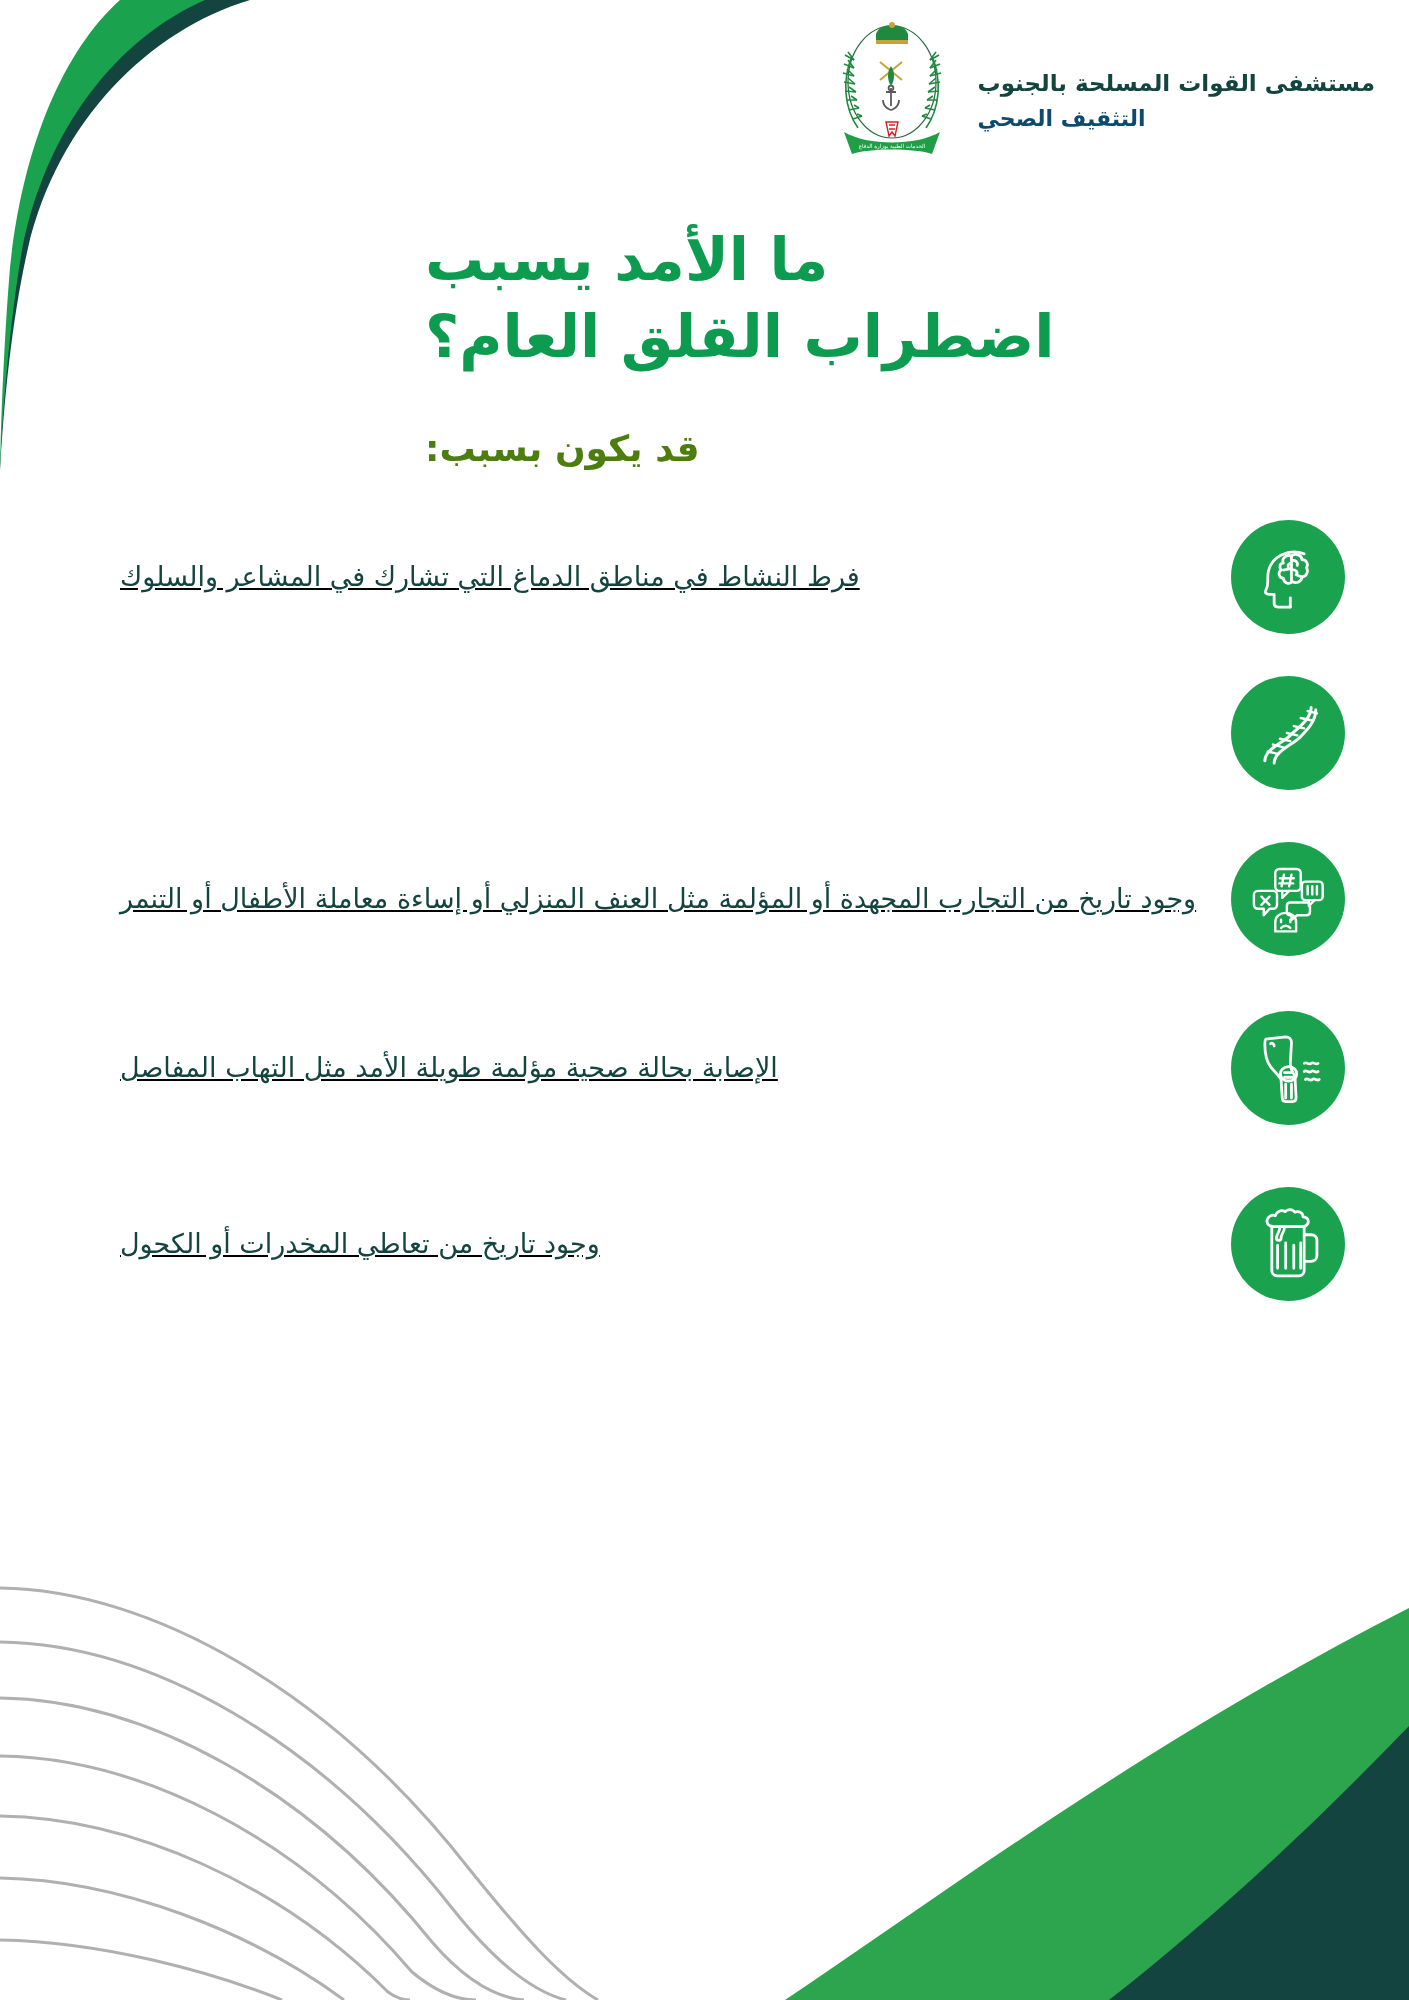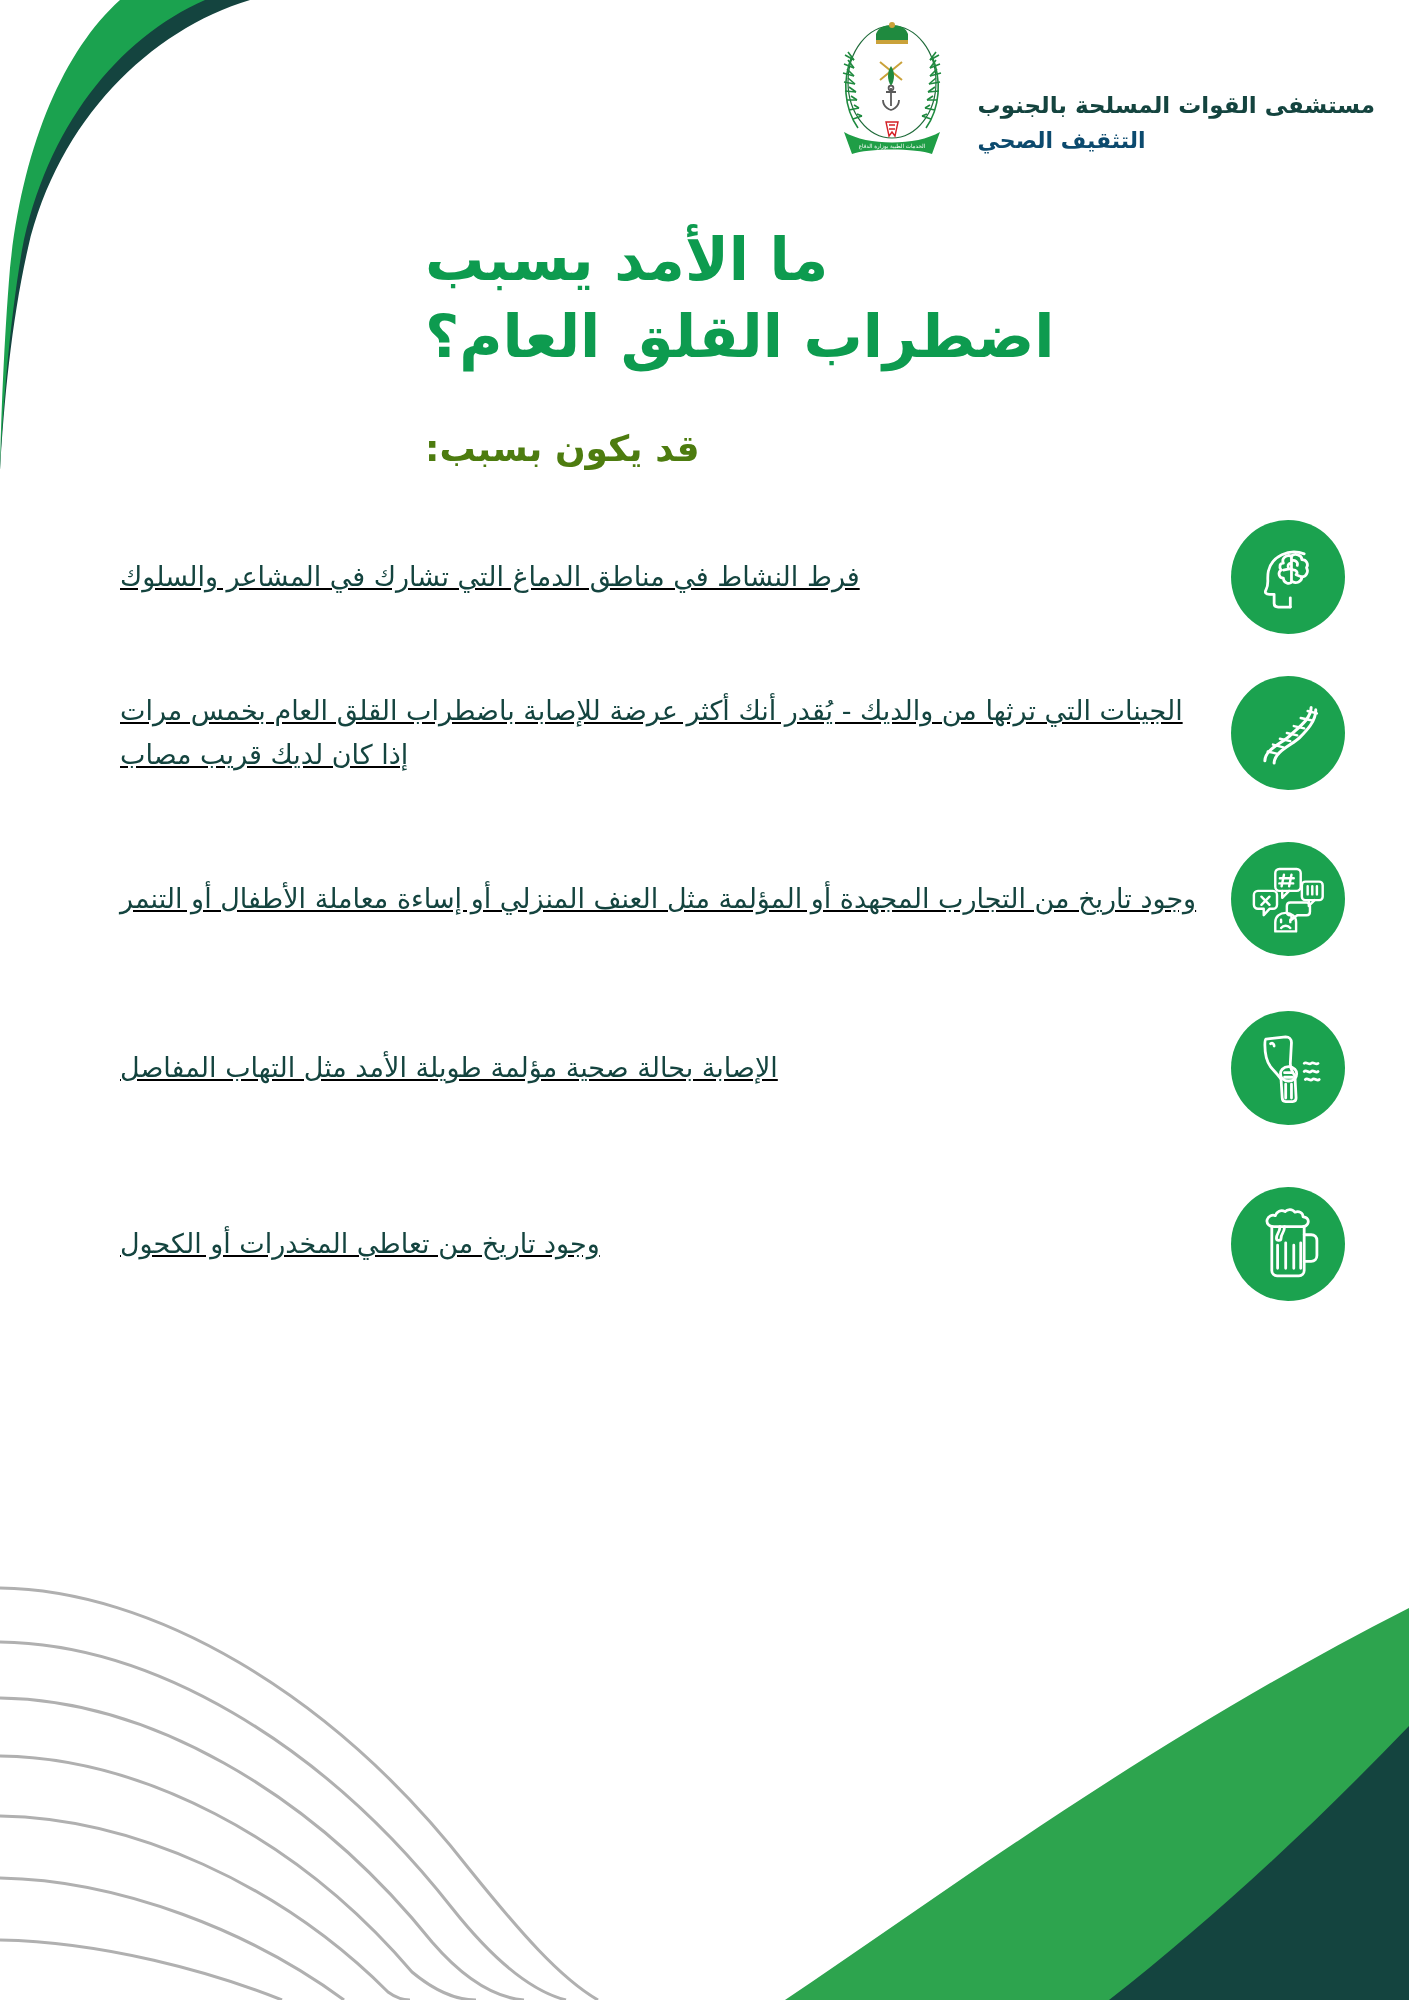--- a/index.html
+++ b/index.html
@@ -14,21 +14,21 @@
   
   #corner-deco { position:absolute; left:0; top:0; width:420px; height:470px; z-index:2; }
 
   
   #bottom-arcs { position:absolute; left:0; bottom:0; width:780px; height:420px; z-index:1; }
   #bottom-wedges { position:absolute; right:0; bottom:0; width:860px; height:470px; z-index:2; }
 
   
   #header {
     position:absolute; top:22px; right:34px;
-    display:flex; flex-direction:row; align-items:flex-end; gap:22px;
+    display:flex; flex-direction:row; align-items:center; gap:22px;
     z-index:5;
   }
   #header-text { text-align:left; padding-top:22px; }
   .hosp-name {
     color:#14443f; font-size:23px; font-weight:bold;
     line-height:1.55; letter-spacing:0px; white-space:nowrap;
   }
   .hosp-sub {
     color:#0c4a6e; font-size:22px; font-weight:bold;
     line-height:1.55; white-space:nowrap;
@@ -187,21 +187,20 @@
           <path d="M14.5,48 L23,50"></path>
           <path d="M19,42 L28,44.5"></path>
           <path d="M25,37 L34,39"></path>
           <path d="M31,32 L40,34"></path>
           <path d="M37,26 L46,28"></path>
           <path d="M43,19 L52,21"></path>
           <path d="M49,13 L57,15"></path>
         </g>
       </svg>
     </div>
-    <div class="cause-text">الجينات التي ترثها من والديك - يُقدر أنك أكثر عرضة للإصابة باضطراب القلق العام بخمس مرات إذا كان لديك قريب مصاب</div>
   </div>
 
   <div class="cause-row r3">
     <div class="cause-icon">
       <svg viewBox="0 0 64 64" fill="none" stroke="#ffffff" stroke-width="2.1" stroke-linecap="round" stroke-linejoin="round">
 
         <rect x="21" y="6" width="22" height="19" rx="3.5"></rect>
         <path d="M27,25 L27,31 L33,25"></path>
         <path d="M28.5,11 L26.5,21 M35,11 L33,21 M25,14 L37,14 M24.5,18.5 L36.5,18.5"></path>
 

